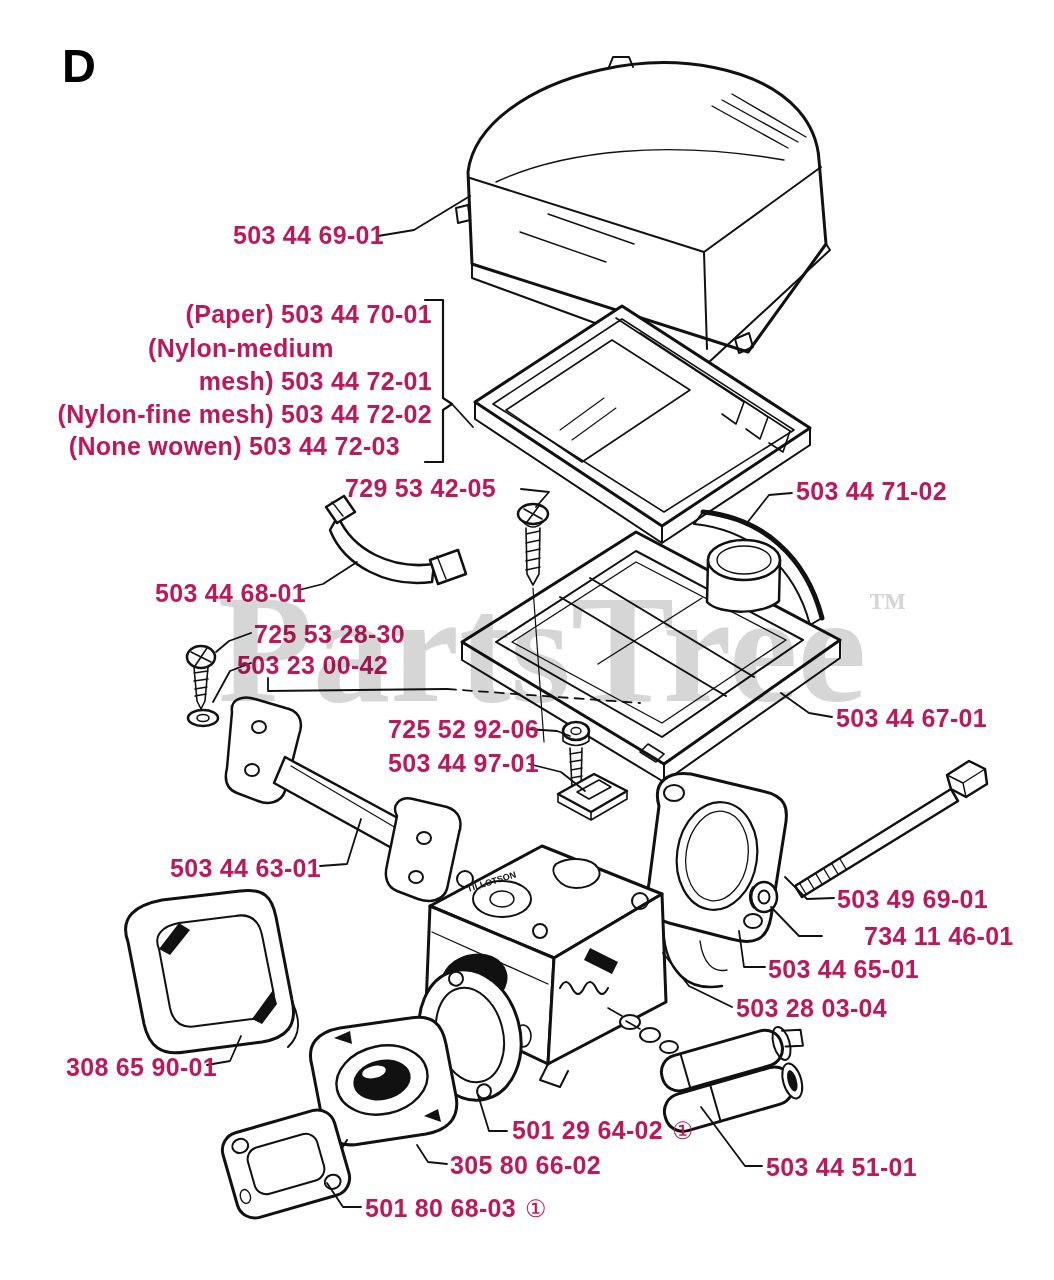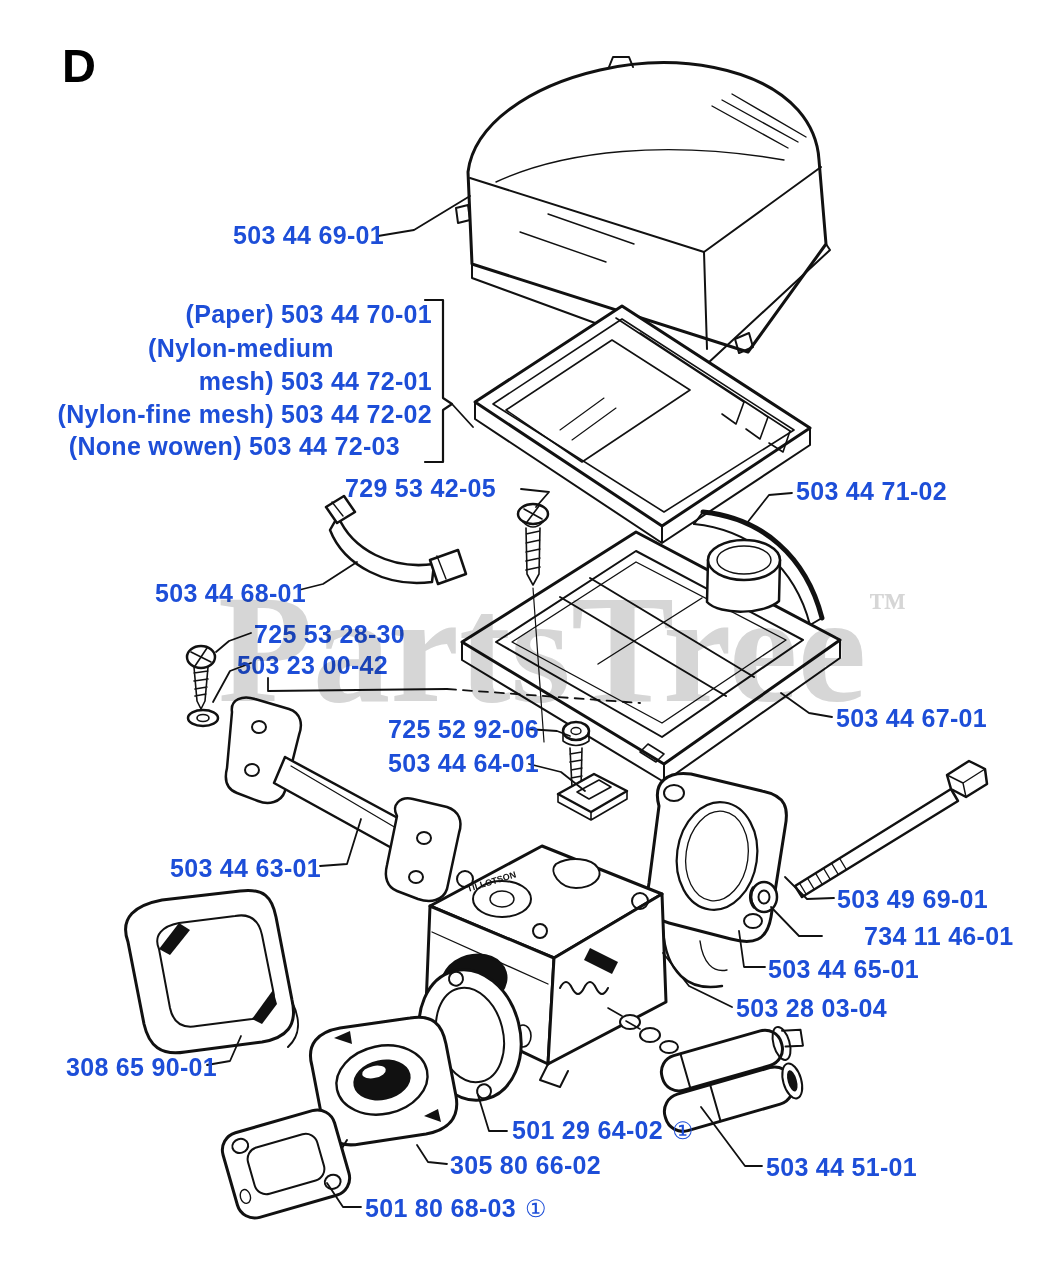--- a/index.html
+++ b/index.html
@@ -1,19 +1,19 @@
 <!DOCTYPE html>
 <html><head>
 <meta charset="utf-8">
 <style>
   html,body{margin:0;padding:0;background:#fff;}
   #canvas{position:relative;width:1054px;height:1280px;background:#fff;overflow:hidden;
           font-family:"Liberation Sans",sans-serif;}
   #diagram-svg{position:absolute;left:0;top:0;z-index:1;}
-  .label{position:absolute;z-index:2;font-weight:bold;font-size:25px;color:#1d4ed8;
+  .label{position:absolute;z-index:2;font-weight:bold;font-size:25px;color:#be185d;
          white-space:nowrap;letter-spacing:.3px;}
   .label.r{text-align:center;}
   .note{font-weight:normal;font-size:24px;margin-left:9px;}
   #section-letter{position:absolute;left:62px;top:38px;z-index:2;font-weight:bold;
                   font-size:47px;color:#000;}
   #watermark{position:absolute;left:218px;top:572px;z-index:4;pointer-events:none;
              font-family:"Liberation Serif",serif;font-weight:bold;font-size:155px;
              line-height:1;mix-blend-mode:multiply;letter-spacing:0px;}
   #watermark .tm{font-size:38px;position:relative;top:-82px;margin-left:2px;}
 </style>
@@ -243,21 +243,21 @@
   <div class="label r" style="right:622px;top:400px">(Nylon-fine mesh) 503 44 72-02</div>
   <div class="label r" style="right:654px;top:432px">(None wowen) 503 44 72-03</div>
 </div>
 
 <div class="label" style="left:345px;top:474px">729 53 42-05</div>
 <div class="label" style="left:796px;top:477px">503 44 71-02</div>
 <div class="label" style="left:155px;top:579px">503 44 68-01</div>
 <div class="label" style="left:254px;top:620px">725 53 28-30</div>
 <div class="label" style="left:237px;top:651px">503 23 00-42</div>
 <div class="label" style="left:388px;top:715px">725 52 92-06</div>
-<div class="label" style="left:388px;top:749px">503 44 64-01</div>
+<div class="label" style="left:388px;top:749px">503 44 97-01</div>
 <div class="label" style="left:836px;top:704px">503 44 67-01</div>
 <div class="label" style="left:170px;top:854px">503 44 63-01</div>
 <div class="label" style="left:837px;top:885px">503 49 69-01</div>
 <div class="label" style="left:864px;top:922px">734 11 46-01</div>
 <div class="label" style="left:768px;top:955px">503 44 65-01</div>
 <div class="label" style="left:736px;top:994px">503 28 03-04</div>
 <div class="label" style="left:66px;top:1053px">308 65 90-01</div>
 <div class="label" style="left:512px;top:1116px"><span>501 29 64-02</span><span class="note">①</span></div>
 <div class="label" style="left:450px;top:1151px">305 80 66-02</div>
 <div class="label" style="left:365px;top:1194px"><span>501 80 68-03</span><span class="note">①</span></div>

